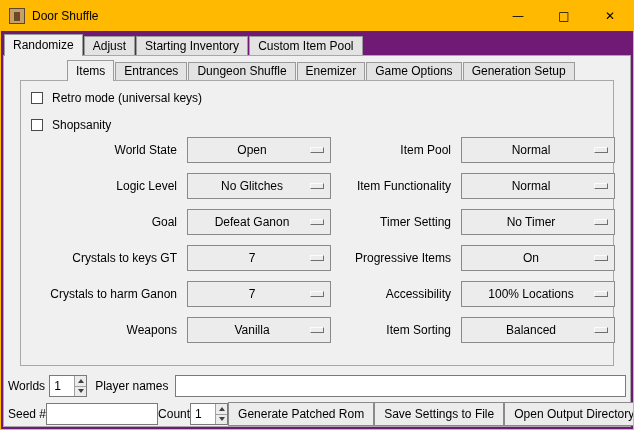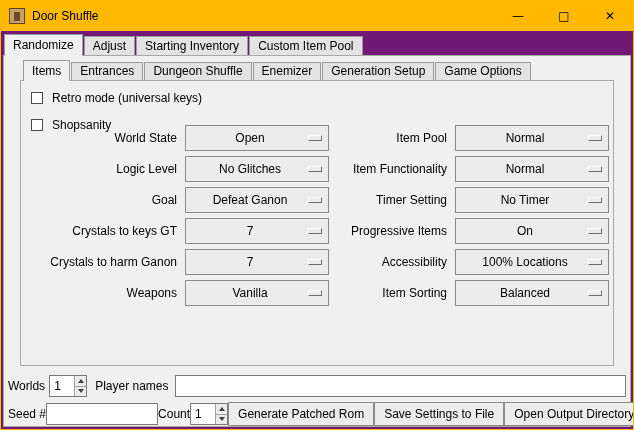--- a/index.html
+++ b/index.html
@@ -63,21 +63,21 @@
   .outer-pane {
     position: absolute; top: 24px; left: 2px; right: 2px; bottom: 2px;
     border: 1px solid #a8a8a8; background: #f0f0f0;
   }
 
   .sub-tabs {
     position: absolute; top: 3px; left: 19px;
     display: flex; align-items: flex-end; height: 21px; z-index: 3;
   }
   .sub-tabs .tab { height: 18px; line-height: 17px; }
-  .sub-tabs .tab.active { height: 21px; line-height: 20px; }
+  .sub-tabs .tab.active { height: 21px; line-height: 20px; margin-left: 44px; }
 
   .sub-pane {
     position: absolute; top: 24px; left: 16px; width: 594px; height: 286px;
     border: 1px solid #a8a8a8; background: #f0f0f0;
   }
 
   
   .check-row {
     position: absolute; left: 10px;
     display: flex; align-items: center; height: 18px;
@@ -85,25 +85,26 @@
   .check-row.r0 { top: 8px; }
   .check-row.r1 { top: 35px; }
   .checkbox {
     width: 12px; height: 12px;
     background: #fff; border: 1px solid #4a4a4a;
     margin-right: 9px;
   }
 
   
   .options-grid {
-    position: absolute; top: 44px; left: 6px;
+    position: absolute; top: 56px; left: 6px;
     display: grid;
     grid-template-columns: 150px 144px 110px 154px;
     column-gap: 8px; row-gap: 5px;
     align-items: center;
+    gap: 10px;
   }
   .opt-label {
     text-align: right; line-height: 26px; white-space: nowrap;
   }
   .dropdown {
     position: relative; height: 26px;
     background: #ececec;
     border: 1px solid #8a8a8a;
     display: flex; align-items: center; justify-content: center;
     padding: 0 22px 0 8px;
@@ -194,22 +195,22 @@
       <div class="tab">Custom Item Pool</div>
     </div>
 
     <div class="outer-pane">
 
       <div class="sub-tabs">
         <div class="tab active">Items</div>
         <div class="tab">Entrances</div>
         <div class="tab">Dungeon Shuffle</div>
         <div class="tab">Enemizer</div>
+        <div class="tab">Game Options</div>
         <div class="tab">Generation Setup</div>
-        <div class="tab">Game Options</div>
       </div>
 
       <div class="sub-pane">
 
         <div class="check-row r0">
           <span class="checkbox"></span>
           <span class="lbl">Retro mode (universal keys)</span>
         </div>
         <div class="check-row r1">
           <span class="checkbox"></span>

